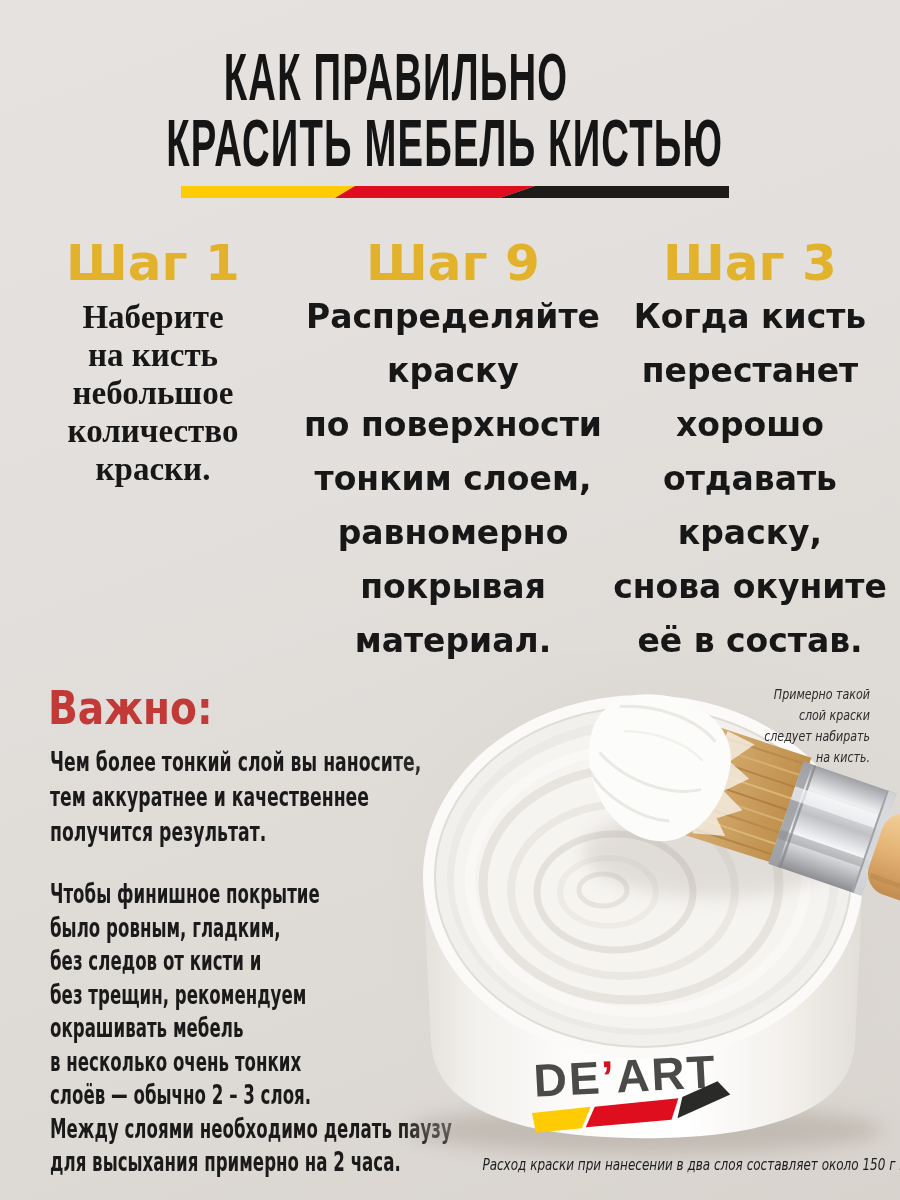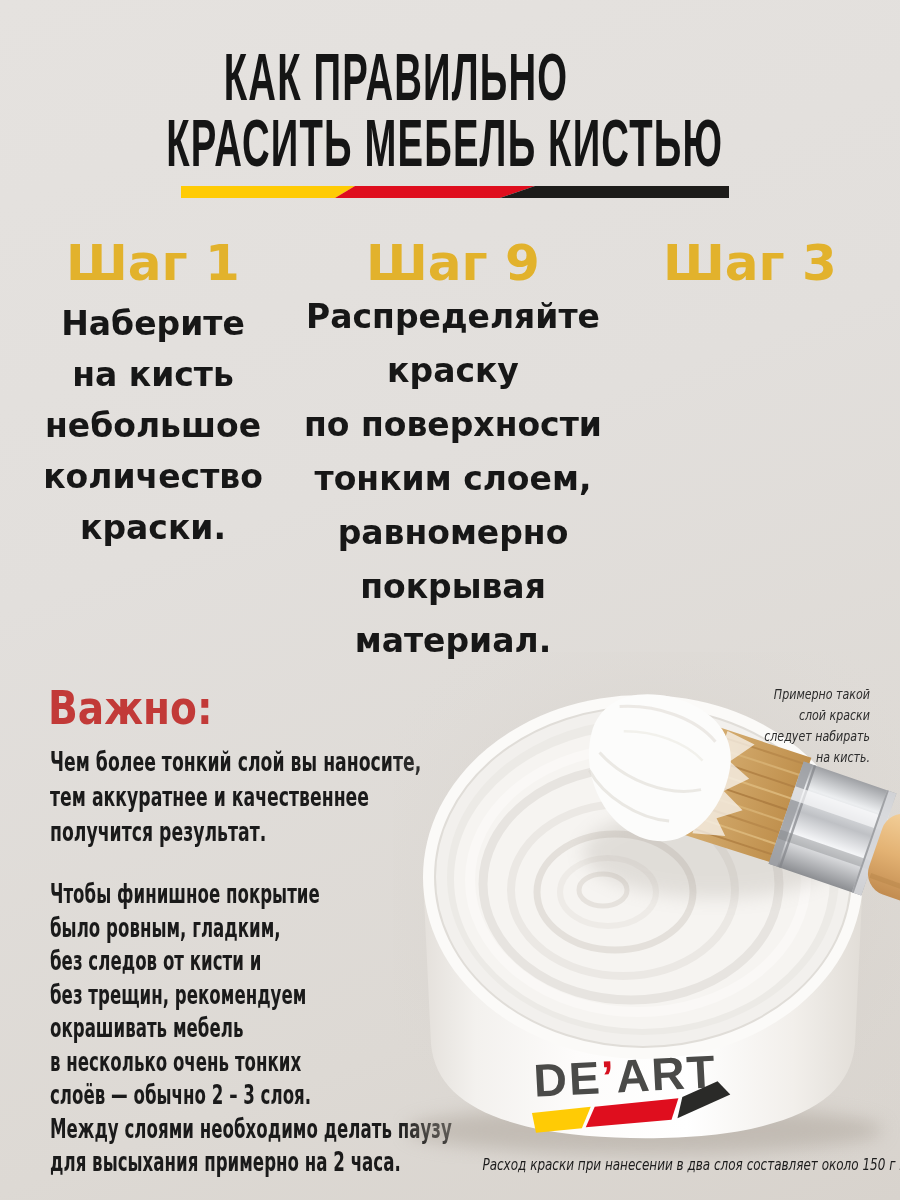--- a/index.html
+++ b/index.html
@@ -14,21 +14,21 @@
     display:block;font-family:"Liberation Sans",sans-serif;font-weight:bold;
     font-size:66px;line-height:66px;letter-spacing:2px;white-space:nowrap;
     transform:scaleX(0.58);transform-origin:50% 50%;
   }
   .bar-wrap{position:absolute;left:181px;top:183px;width:548px;height:12px;}
   
   .steps{position:absolute;top:238px;left:2px;width:896px;display:grid;grid-template-columns:302px 298px 296px;}
   .step{text-align:center;}
   .step-label{font-size:50px;line-height:50px;font-weight:bold;color:#e2b22c;}
   .step-lines{margin-top:2px;font-size:33px;line-height:54px;font-weight:bold;color:#171717;white-space:pre-line;}
-  .step-lines--tall{line-height:51px;margin-top:10px;}
+  .step-lines--tall{line-height:38px;margin-top:10px;font-family:Liberation Serif, serif;}
   
   .important-heading{
     position:absolute;left:48px;top:682px;font-size:46px;line-height:52px;font-weight:bold;color:#c23a38;
     transform:scaleX(0.85);transform-origin:left top;white-space:nowrap;
   }
   .para{
     position:absolute;left:50px;font-weight:bold;color:#1a1a1a;white-space:pre-line;
     transform:scaleX(0.64);transform-origin:left top;
   }
   .para--1{top:744px;font-size:27px;line-height:35px;}
@@ -78,20 +78,27 @@
       <div class="step-lines">Распределяйте
 краску
 по поверхности
 тонким слоем,
 равномерно
 покрывая
 материал.</div>
     </div>
     <div class="step">
       <div class="step-label">Шаг 3</div>
+      <div class="step-lines">Когда кисть
+перестанет
+хорошо
+отдавать
+краску,
+снова окуните
+её в состав.</div>
     </div>
   </section>
 
   <div class="important-heading">Важно:</div>
   <div class="para para--1">Чем более тонкий слой вы наносите,
 тем аккуратнее и качественнее
 получится результат.</div>
   <div class="para para--2">Чтобы финишное покрытие
 было ровным, гладким,
 без следов от кисти и

